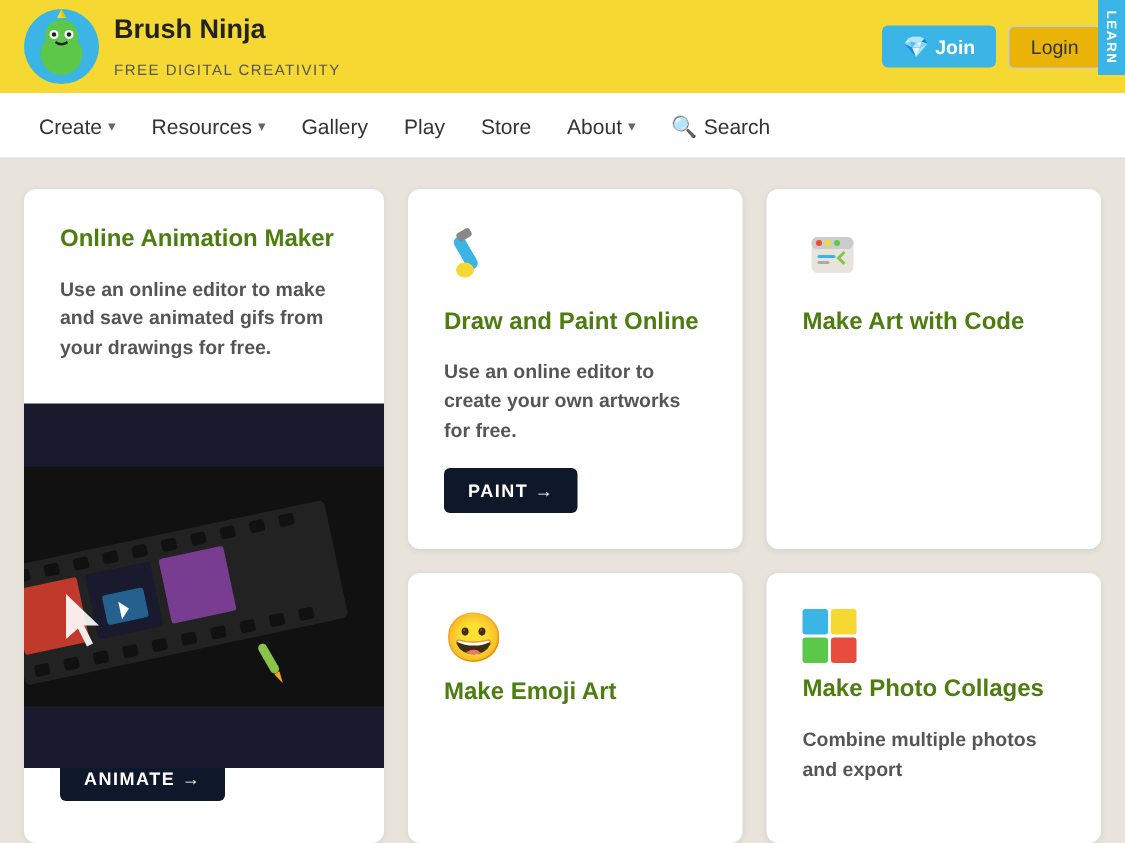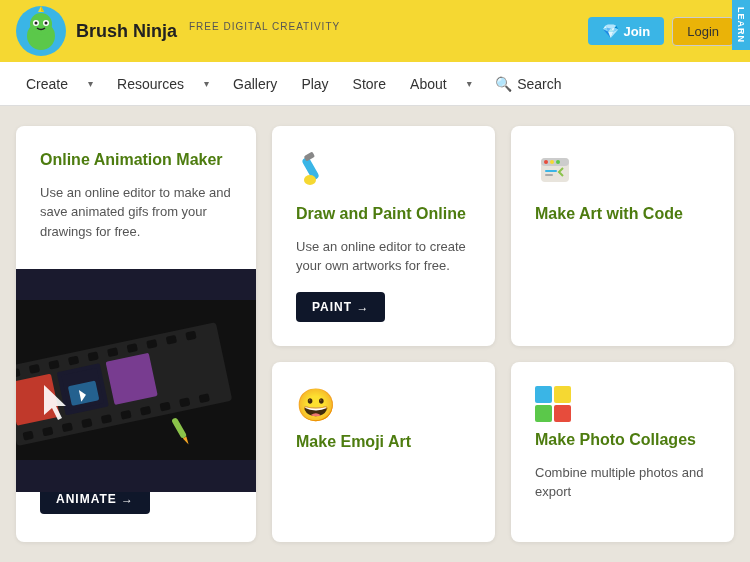--- a/index.html
+++ b/index.html
@@ -16,21 +16,21 @@
     }
     .logo-area {
       display: flex;
       align-items: center;
       gap: 10px;
     }
     .logo-ninja {
       width: 50px;
       height: 50px;
     }
-    .logo-text { display: flex; flex-direction: row; gap: 12px; }
+    .logo-text { display: flex; flex-direction: column; gap: 12px; }
     .logo-title { font-size: 18px; font-weight: bold; color: #222; }
     .logo-subtitle { font-size: 10px; color: #555; letter-spacing: 1px; }
     .header-right {
       margin-left: auto;
       display: flex;
       align-items: center;
       gap: 8px;
     }
     .btn-join {
       background: #3ab5e6;
@@ -81,21 +81,21 @@
       border-bottom: 1px solid #ddd;
       gap: 4px;
     }
     .nav-item {
       padding: 12px 10px;
       font-size: 14px;
       color: #333;
       cursor: pointer;
       display: flex;
       align-items: center;
-      gap: 20px;
+      gap: 4px;
       white-space: nowrap;
     }
     .nav-search {
       display: flex;
       align-items: center;
       gap: 4px;
       padding: 12px 10px;
       font-size: 14px;
       color: #333;
       cursor: pointer;
@@ -132,20 +132,21 @@
       font-weight: bold;
       color: #4d7c0f;
       margin-bottom: 12px;
       line-height: 1.3;
     }
     .card-desc {
       font-size: 13px;
       color: #555;
       line-height: 1.5;
       margin-bottom: 16px;
+      font-weight: bold;
     }
     .btn-action {
       display: inline-block;
       background: #0f172a;
       color: white;
       padding: 8px 16px;
       border-radius: 4px;
       font-size: 12px;
       font-weight: bold;
       letter-spacing: 1px;

